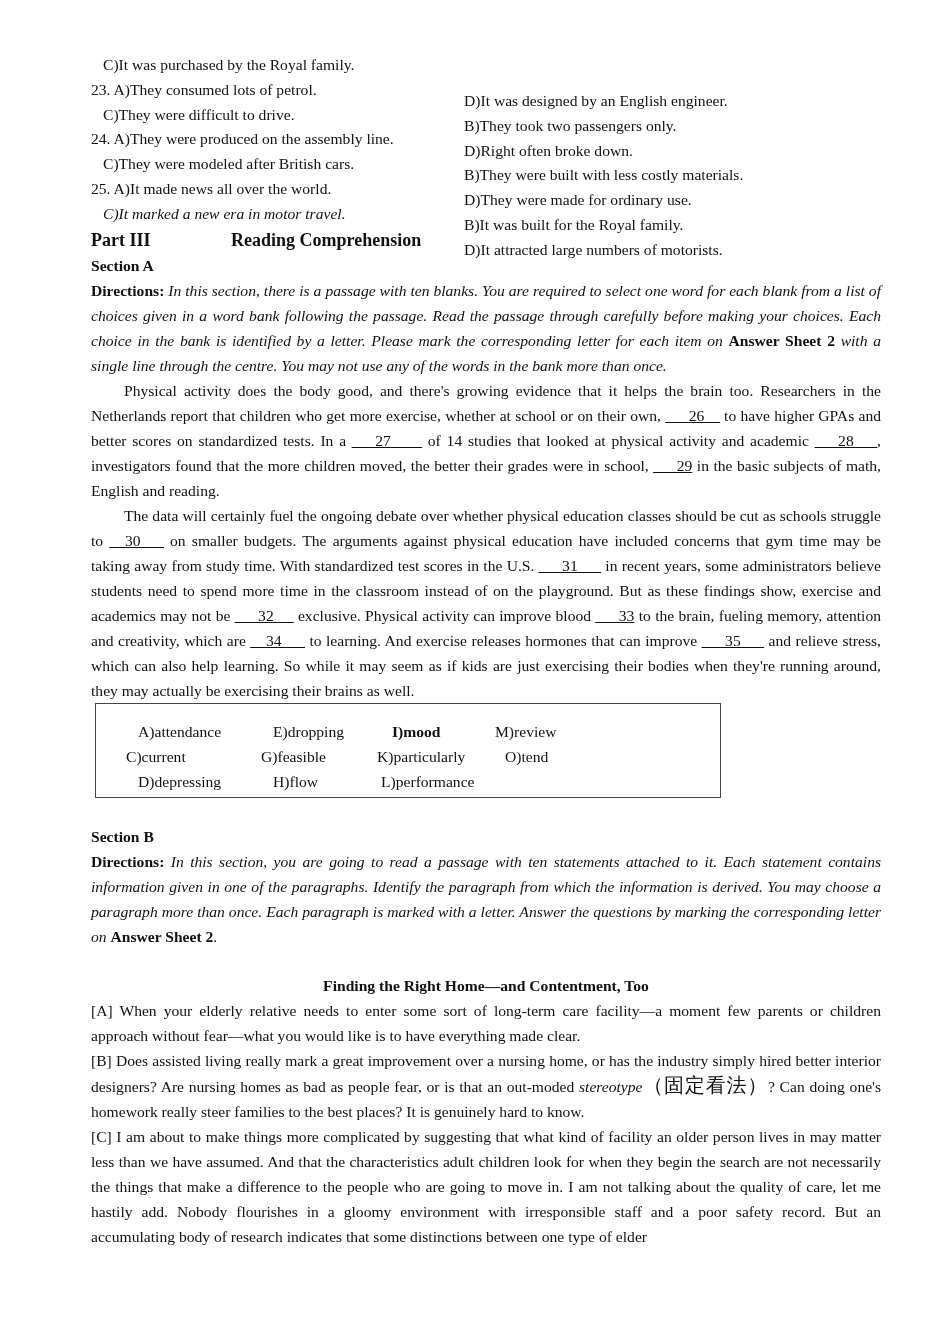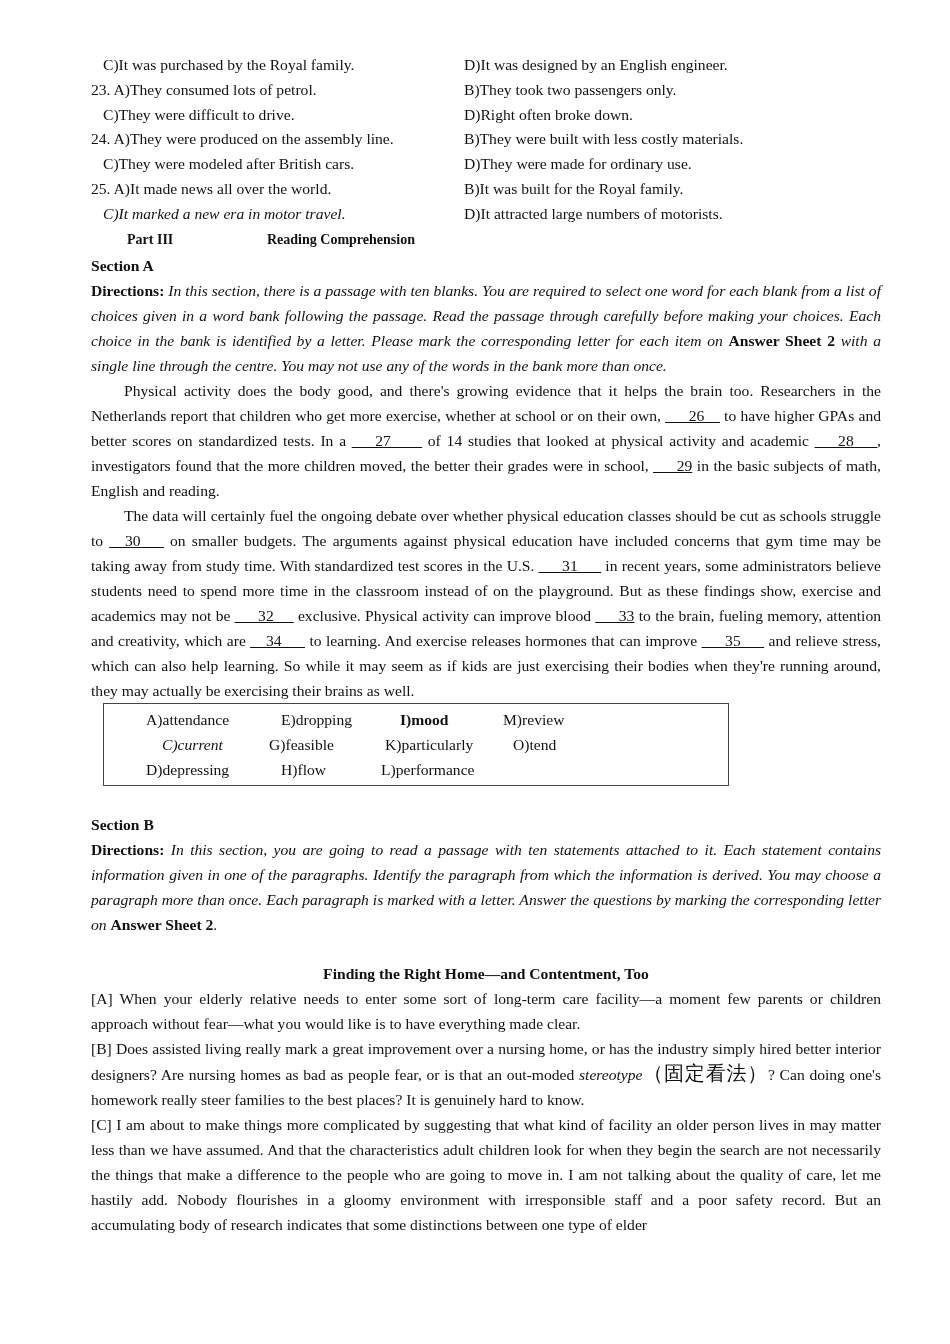--- a/index.html
+++ b/index.html
@@ -1,32 +1,32 @@
 <!DOCTYPE html>
 <html><head>
 <meta charset="utf-8">
 <style>
   html, body { margin: 0; padding: 0; background: #ffffff; }
   body { width: 950px; height: 1344px; position: relative; overflow: hidden;
          font-family: "Liberation Serif", "DejaVu Serif", serif; color: #111; font-size: 15.6px; }
   .page { position: absolute; left: 91px; top: 53px; width: 790px; }
   .opt-row { display: flex; height: 24.8px; line-height: 24.8px; }
   .opt-left { width: 373px; white-space: nowrap; }
-  .opt-right { white-space: nowrap; }
+  .opt-right { white-space: nowrap; margin-top: 36px; }
   .indent-c { padding-left: 12px; }
-  .part-title { font-weight: bold; font-size: 14px; height: 26px; line-height: 26px; display: flex; margin-left: 36px; }
+  .part-title { font-weight: bold; font-size: 18px; height: 26px; line-height: 26px; display: flex; }
   .part-num { width: 140px; }
   .sec-title { font-weight: bold; height: 25px; line-height: 25px; }
   .para { text-align: justify; line-height: 25px; margin: 0; }
   .para.indent { text-indent: 33px; }
   .dir-label { font-weight: bold; }
   .italic { font-style: italic; }
   .bold { font-weight: bold; margin-top: 16px; }
   .blank { text-decoration: underline; white-space: pre; }
-  .wordbank { border: 1px solid #444; width: 624px; margin-left: 12px; padding: 3px 0 3px 0; margin-top: 0; }
+  .wordbank { border: 1px solid #444; width: 624px; margin-left: 4px; padding: 15px 0 3px 0; margin-top: 0; }
   .wb-row { position: relative; height: 25px; line-height: 25px; }
   .wb-row span { position: absolute; white-space: nowrap; }
   .gap { height: 26px; }
   .article-title { text-align: center; font-weight: bold; height: 25px; line-height: 25px; margin-right: -0px; }
   .cjk { font-family: Liberation Serif, serif; font-size: 20px; }
 </style>
 </head>
 <body>
 
 <div class="page">
@@ -76,29 +76,29 @@
   <p class="para indent"><span>The data will certainly fuel the ongoing debate over whether physical education classes should be cut as schools struggle to </span><span class="blank">__30___</span><span> on smaller budgets. The arguments against physical education have included concerns that gym time may be taking away from study time. With standardized test scores in the U.S. </span><span class="blank">___31___</span><span> in recent years, some administrators believe students need to spend more time in the classroom instead of on the playground. But as these findings show, exercise and academics may not be </span><span class="blank">___32 __</span><span> exclusive. Physical activity can improve blood </span><span class="blank">___33</span><span> to the brain, fueling memory, attention and creativity, which are </span><span class="blank">__34___</span><span> to learning. And exercise releases hormones that can improve </span><span class="blank">___35___</span><span> and relieve stress, which can also help learning. So while it may seem as if kids are just exercising their bodies when they're running around, they may actually be exercising their brains as well.</span></p>
 
   <div class="wordbank" id="wordbank">
       <div class="wb-row">
         <span style="left: 42px;">A)attendance</span>
         <span style="left: 177px;">E)dropping</span>
         <span style="left: 296px; font-weight: bold;">I)mood</span>
         <span style="left: 399px;">M)review</span>
       </div>
       <div class="wb-row">
-        <span style="left: 58px; font-style: italic;">C)current</span>
+        <span style="left: 30px;">C)current</span>
         <span style="left: 165px;">G)feasible</span>
         <span style="left: 281px;">K)particularly</span>
         <span style="left: 409px;">O)tend</span>
       </div>
       <div class="wb-row">
         <span style="left: 42px; text-align: center;">D)depressing</span>
         <span style="left: 177px;">H)flow</span>
-        <span style="left: 277px;">L)performance</span>
+        <span style="left: 285px;">L)performance</span>
       </div>
     </div>
 
   <div class="gap"></div>
 
   <div class="sec-title">Section B</div>
 
   <p class="para"><span class="dir-label">Directions:</span><span class="italic"> In this section, you are going to read a passage with ten statements attached to it. Each statement contains information given in one of the paragraphs. Identify the paragraph from which the information is derived. You may choose a paragraph more than once. Each paragraph is marked with a letter. Answer the questions by marking the corresponding letter on </span><span class="bold">Answer Sheet 2</span><span>.</span></p>
 
   <div class="gap" style="height:24px"></div>

